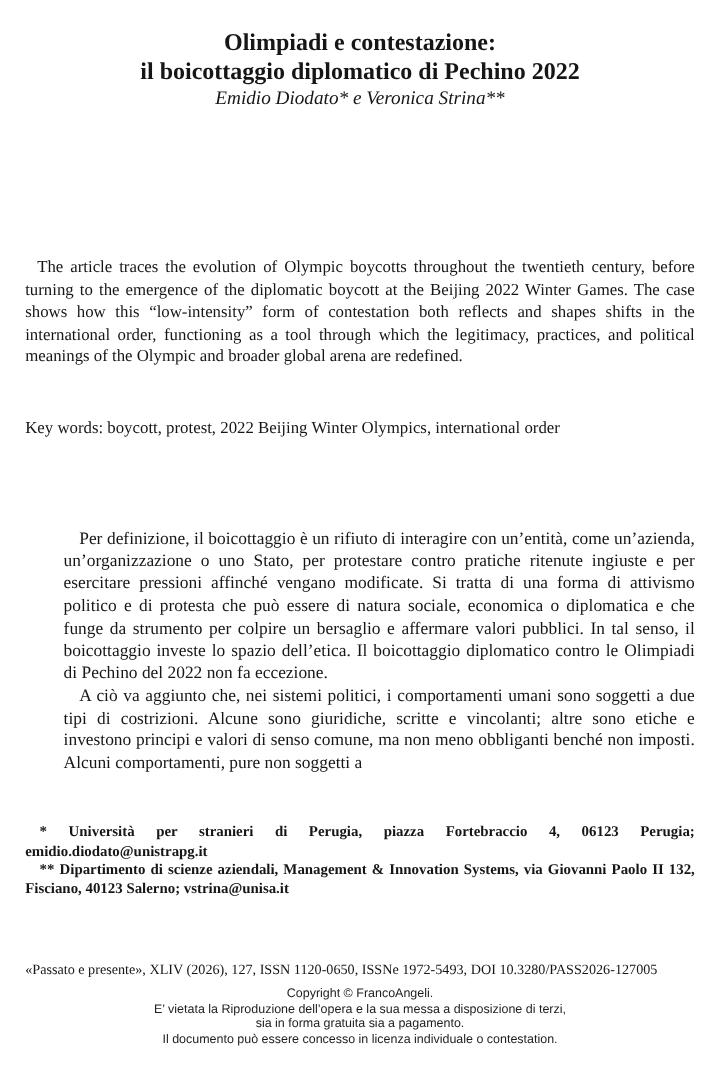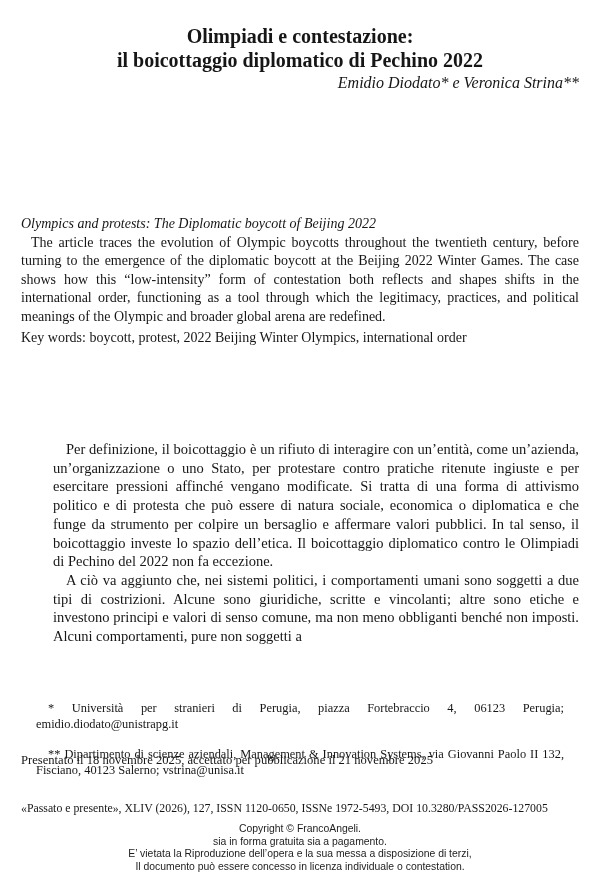--- a/index.html
+++ b/index.html
@@ -20,21 +20,21 @@
     text-align: center;
     font-size: 20px;
     line-height: 24px;
     font-weight: bold;
     margin: 0;
   }
   .title .title-line { display: block; }
 
   .authors {
     top: 73px;
-    text-align: right;
+    text-align: center;
     font-style: italic;
     font-size: 16px;
     line-height: 20px;
   }
 
   .abstract {
     top: 215px;
     font-size: 14px;
     line-height: 18.6px;
     text-align: justify;
@@ -42,21 +42,21 @@
   .abstract .abs-heading {
     font-style: italic;
     margin: 0;
   }
   .abstract .abs-body {
     margin: 0;
     text-indent: 10px;
   }
 
   .keywords {
-    top: 329px;
+    top: 349px;
     font-size: 14px;
     line-height: 18px;
     text-align: justify;
   }
   .keywords p { margin: 0; }
 
   .body-text {
     top: 440px;
     height: 219px;
     overflow: hidden;
@@ -66,21 +66,21 @@
     margin-left: 32px;
   }
   .body-text p { margin: 0; text-indent: 13px; }
 
   .footnotes {
     top: 686px;
     font-size: 12.4px;
     line-height: 15.6px;
     text-align: justify;
   }
-  .footnotes p { margin: 15px; text-indent: 12px; }
+  .footnotes p { margin: 0; text-indent: 12px; font-weight: bold; }
 
   .submission {
     top: 752px;
     font-size: 12.6px;
     line-height: 16px;
   }
 
   .journal-line {
     top: 801px;
     font-size: 11.8px;
@@ -104,42 +104,40 @@
 <div class="page">
 
   <h1 class="block title">
     <span class="title-line">Olimpiadi e contestazione:</span>
     <span class="title-line">il boicottaggio diplomatico di Pechino 2022</span>
   </h1>
 
   <div class="block authors">Emidio Diodato* e Veronica Strina**</div>
 
   <div class="block abstract">
-    <p class="abs-heading">Olympics and protests: The Diplomatic boycott of Beijing 2022</p>
     <p class="abs-body">The article traces the evolution of Olympic boycotts throughout the twentieth century, before turning to the emergence of the diplomatic boycott at the Beijing 2022 Winter Games. The case shows how this “low-intensity” form of contestation both reflects and shapes shifts in the international order, functioning as a tool through which the legitimacy, practices, and political meanings of the Olympic and broader global arena are redefined.</p>
   </div>
 
   <div class="block keywords">
     <p>Key words: boycott, protest, 2022 Beijing Winter Olympics, international order</p>
   </div>
 
   <div class="block body-text">
     <p>Per definizione, il boicottaggio è un rifiuto di interagire con un’entità, come un’azienda, un’organizzazione o uno Stato, per protestare contro pratiche ritenute ingiuste e per esercitare pressioni affinché vengano modificate. Si tratta di una forma di attivismo politico e di protesta che può essere di natura sociale, economica o diplomatica e che funge da strumento per colpire un bersaglio e affermare valori pubblici. In tal senso, il boicottaggio investe lo spazio dell’etica. Il boicottaggio diplomatico contro le Olimpiadi di Pechino del 2022 non fa eccezione.</p>
     <p>A ciò va aggiunto che, nei sistemi politici, i comportamenti umani sono soggetti a due tipi di costrizioni. Alcune sono giuridiche, scritte e vincolanti; altre sono etiche e investono principi e valori di senso comune, ma non meno obbliganti benché non imposti. Alcuni comportamenti, pure non soggetti a</p>
   </div>
 
   <div class="block footnotes">
     <p>* Università per stranieri di Perugia, piazza Fortebraccio 4, 06123 Perugia; emidio.diodato@unistrapg.it</p>
     <p>** Dipartimento di scienze aziendali, Management &amp; Innovation Systems, via Giovanni Paolo II 132, Fisciano, 40123 Salerno; vstrina@unisa.it</p>
   </div>
 
-  <div class="block submission">Presentato il 18 novembre 2025, accettato per pubblicazione il 21 novembre 2025</div>
 
   <div class="block journal-line">«Passato e presente», XLIV (2026), 127, ISSN 1120-0650, ISSNe 1972-5493, DOI 10.3280/PASS2026-127005</div>
 
   <div class="block copyright">
     <div>Copyright © FrancoAngeli.</div>
+    <div>E’ vietata la Riproduzione dell’opera e la sua messa a disposizione di terzi,</div>
     <div>sia in forma gratuita sia a pagamento.</div>
-    <div>E’ vietata la Riproduzione dell’opera e la sua messa a disposizione di terzi,</div>
     <div>Il documento può essere concesso in licenza individuale o contestation.</div>
   </div>
 
 </div>
 
 </body></html>

